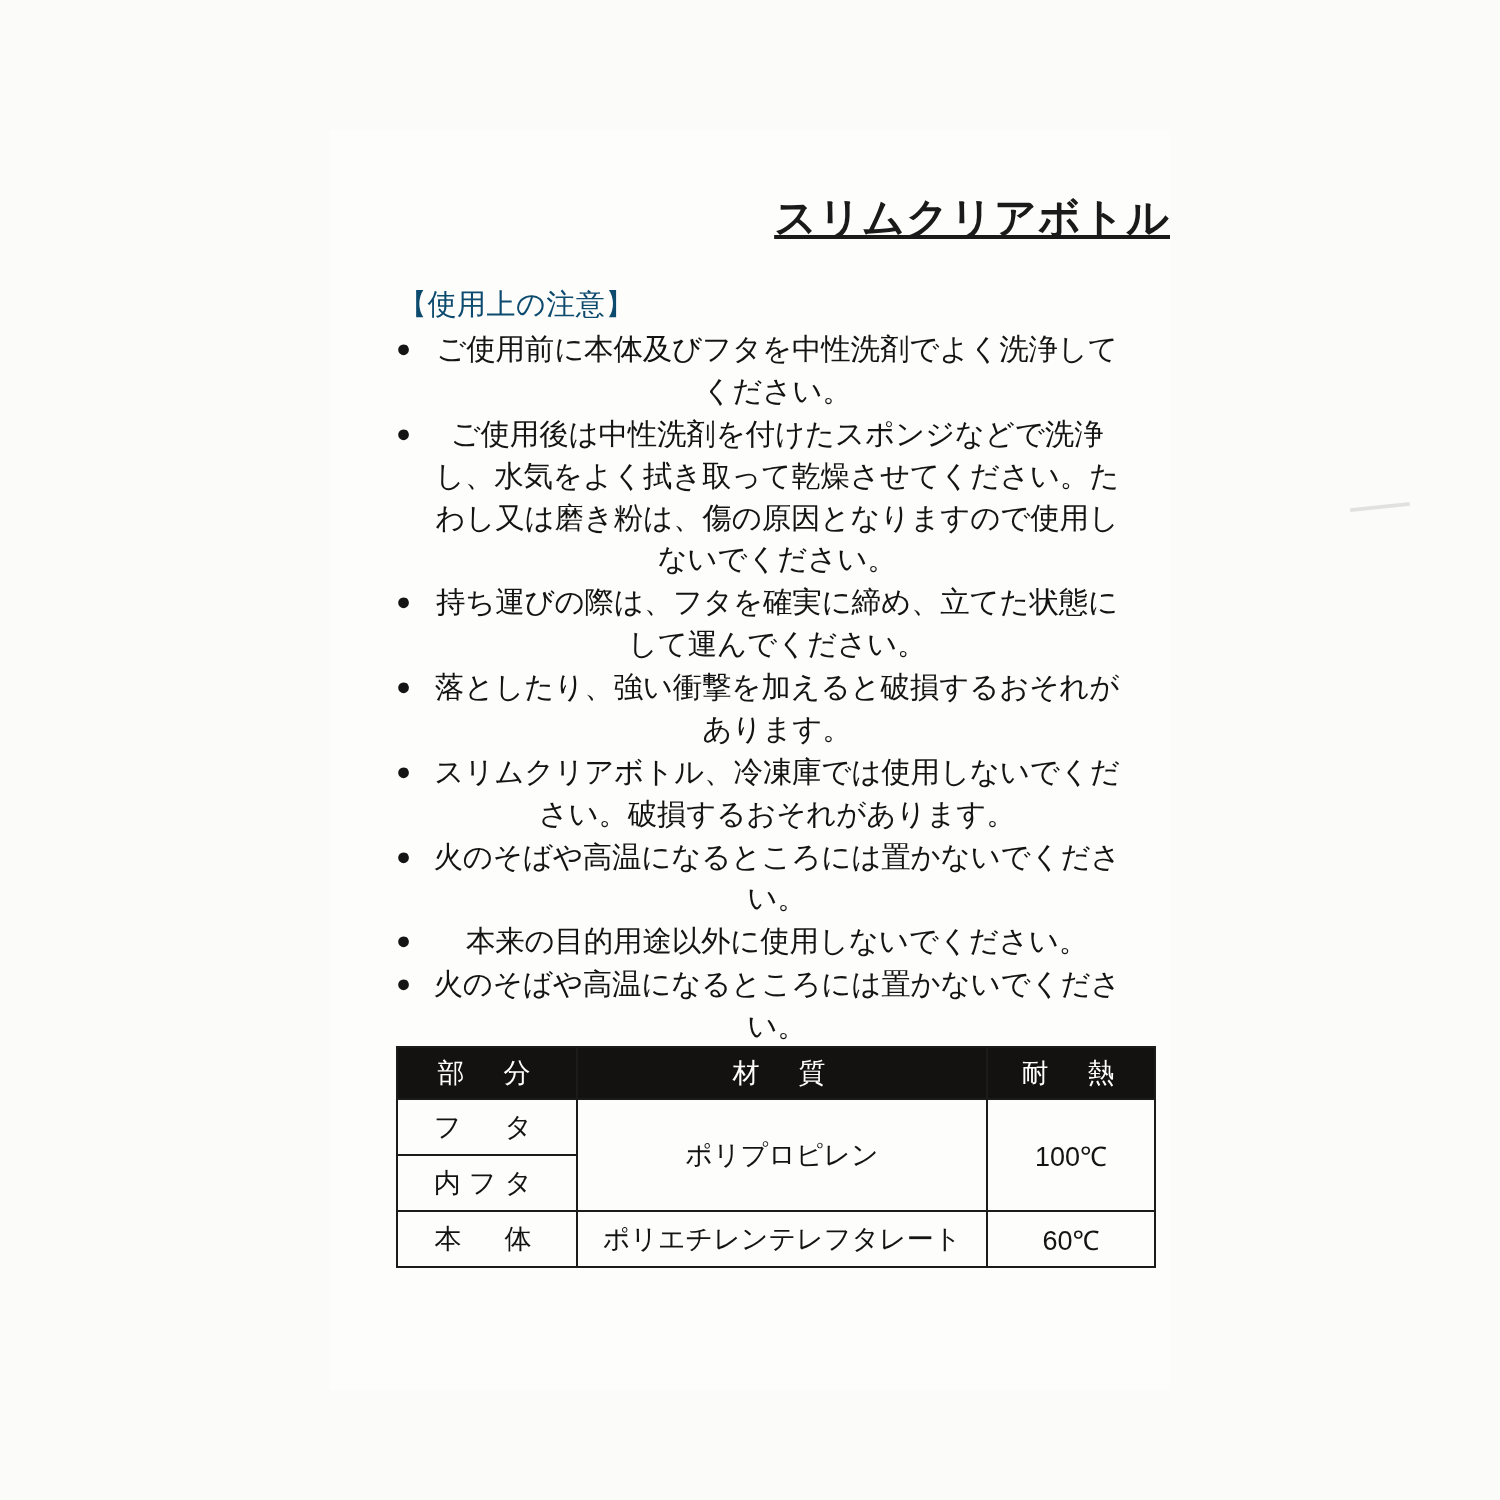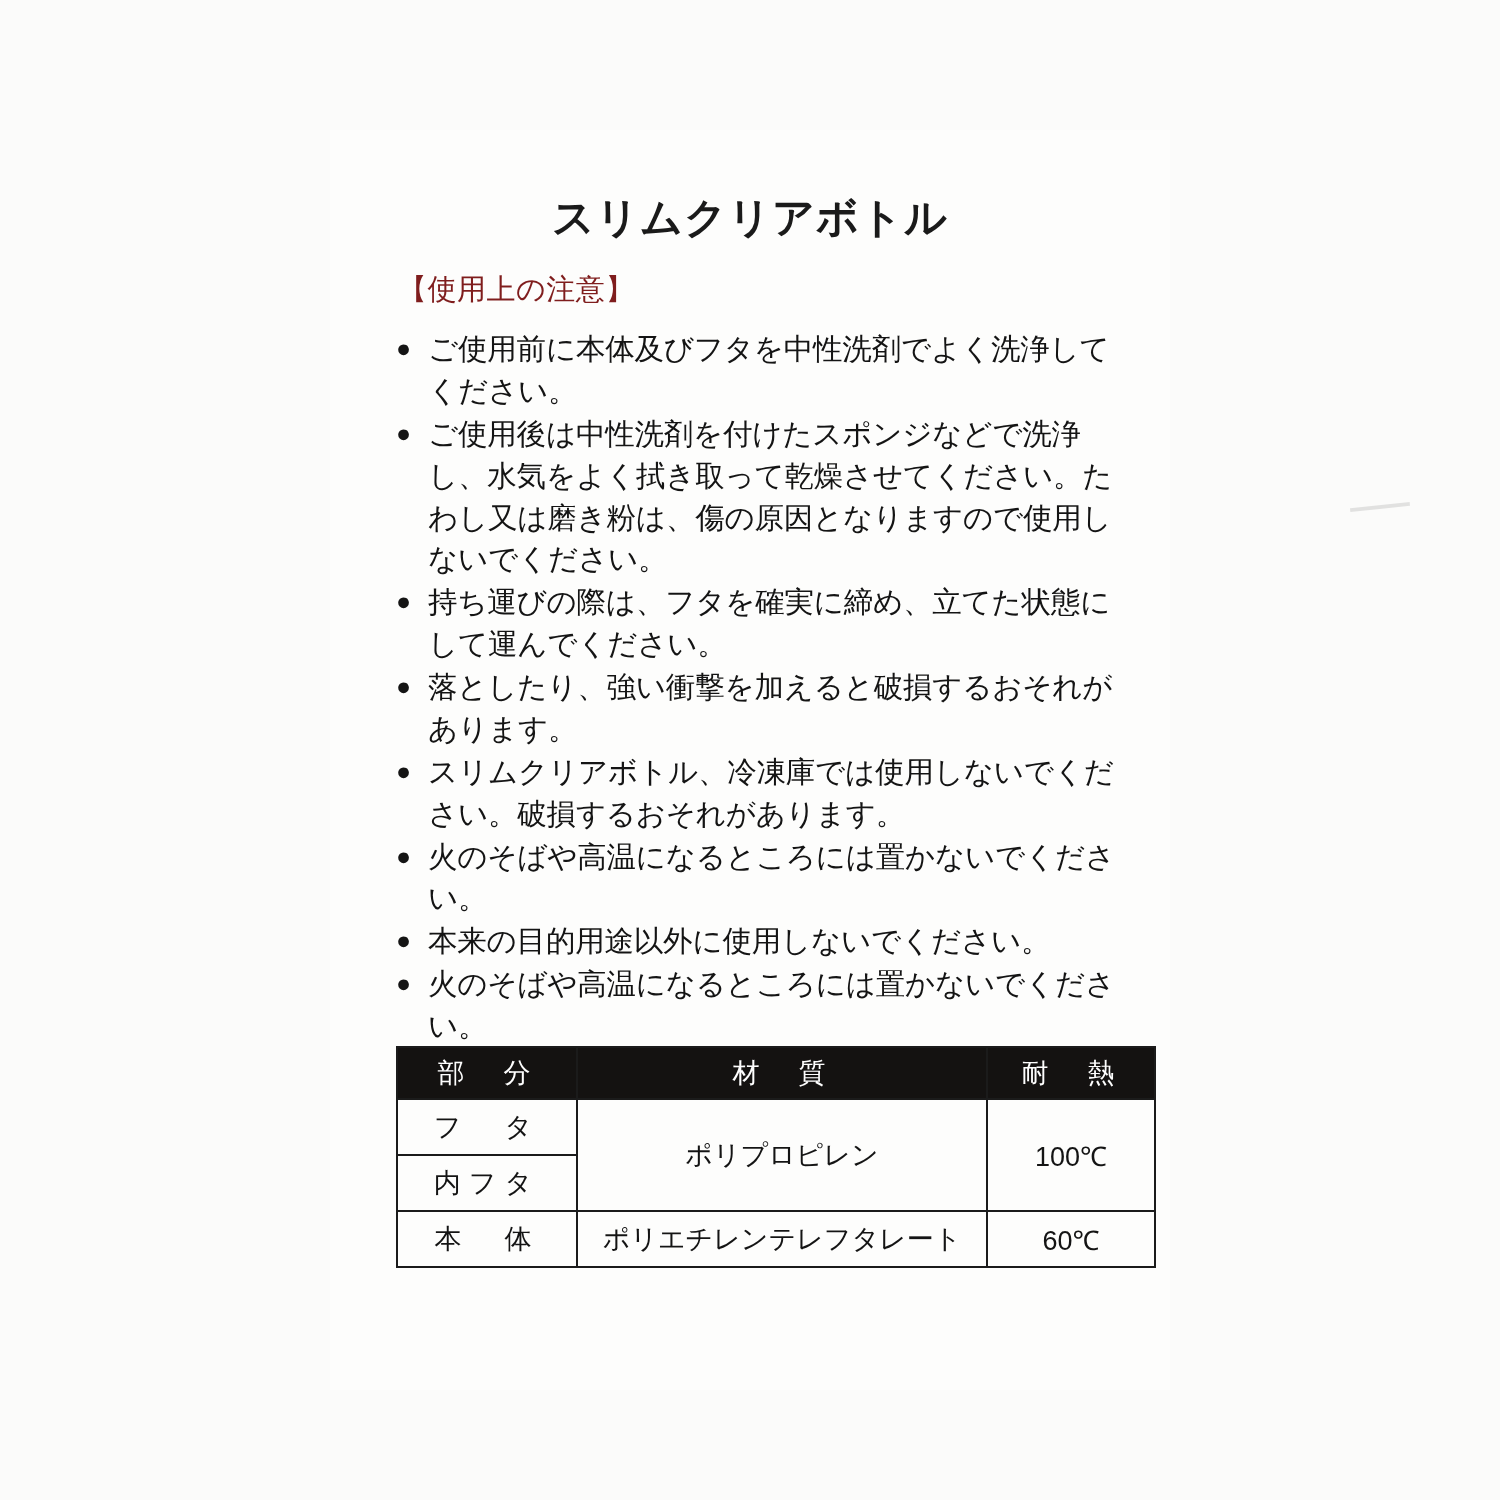--- a/index.html
+++ b/index.html
@@ -28,52 +28,53 @@
     top: 130px;
     width: 840px;
     height: 1260px;
     background: #fdfdfc;
   }
   .product-title {
     position: absolute;
     left: 0;
     top: 60px;
     width: 840px;
-    text-align: center;
+    text-align: right;
     font-size: 42px;
     font-weight: bold;
     color: #1a1a1a;
     letter-spacing: 1px;
+    text-decoration: underline;
   }
   .section-heading {
     position: absolute;
     left: 68px;
-    top: 140px;
+    top: 155px;
     font-size: 29px;
-    color: #7f1d1d;
+    color: #0c4a6e;
     letter-spacing: 0.5px;
   }
   .notice-list {
     position: absolute;
     left: 66px;
     top: 198px;
     width: 730px;
     margin: 0;
     padding: 0;
     list-style: none;
   }
   .notice-item {
     position: relative;
     font-size: 29.5px;
     line-height: 1.42;
     color: #141414;
     padding-left: 32px;
     margin-bottom: 1px;
     letter-spacing: -0.2px;
-    text-align: left;
+    text-align: center;
   }
   .notice-item::before {
     content: "\25CF";
     position: absolute;
     left: 0;
     top: 0;
     font-size: 25px;
     line-height: 1.6;
     color: #141414;
   }

